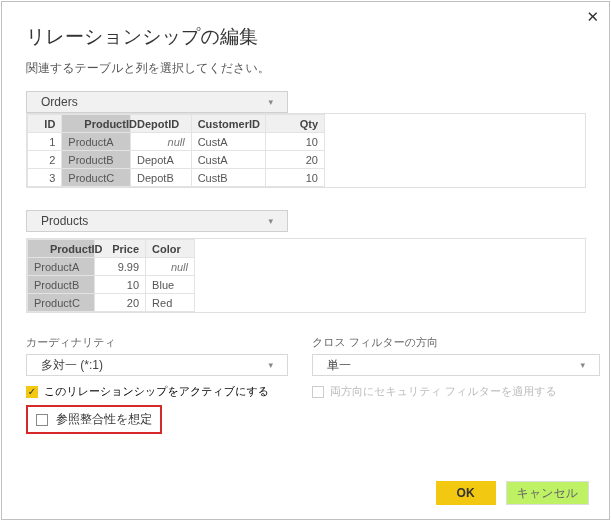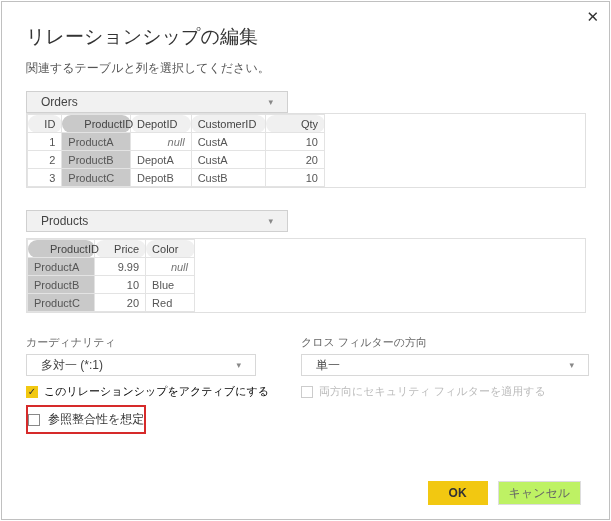--- a/index.html
+++ b/index.html
@@ -69,23 +69,22 @@
     table-layout: fixed;
   }
   table.grid th, table.grid td {
     border: 1px solid #e3e3e3;
     padding: 2px 6px;
     height: 18px;
     text-align: left;
   }
   table.grid th {
     background: #f0f0f0;
-    font-weight: 400;
+    font-weight: 700;
     color: #444;
-    border-radius: 9px;
   }
   table.grid th.sel {
     background: #c9c9c9;
     padding-left: 22px;
   }
   table.grid td.sel {
     background: #c9c9c9;
   }
   table.grid td.num, table.grid th.num { text-align: right; }
   table.grid td.null { font-style: italic; text-align: right; color: #777; }
@@ -134,29 +133,29 @@
   }
   .check.orange { border-color:#f2c811; background:#f2c811; color:#333; }
   .check.disabled { border-color:#ccc; background:#fff; }
   .chklabel.disabled { color:#bbb;text-align:right; }
 
   .highlight {
     border: 2px solid #d62a2a;
     display: inline-flex;
     align-items: center;
     gap: 6px;
-    padding: 4px 0;
+    padding: 4px 8px;
     margin-top: 6px;
     font-size: 12px;
     color: #333;
   }
 
   .buttons {
     position: absolute;
-    right: 28px;
+    right: 20px;
     bottom: 14px;
     display: flex;
     gap: 10px;
   }
   .btn {
     min-width: 60px;
     height: 24px;
     font-size: 12px;
     text-align: center;
     line-height: 22px;
@@ -257,21 +256,21 @@
       <td class="num">20</td>
       <td>Red</td>
     </tr>
   </tbody>
       </table>
   </div>
 
   <div class="options">
     <div class="col">
       <div class="lbl">カーディナリティ</div>
-      <div class="select" style="width:230px">
+      <div class="select" style="width:262px">
         <span>多対一 (*:1)</span>
         <span class="chev">▾</span>
       </div>
       <div class="check-row">
         <span class="check orange">✓</span>
         <span class="chklabel">このリレーションシップをアクティブにする</span>
       </div>
       <div class="highlight">
         <span class="check" style="border-color:#888"></span>
         <span>参照整合性を想定</span>

